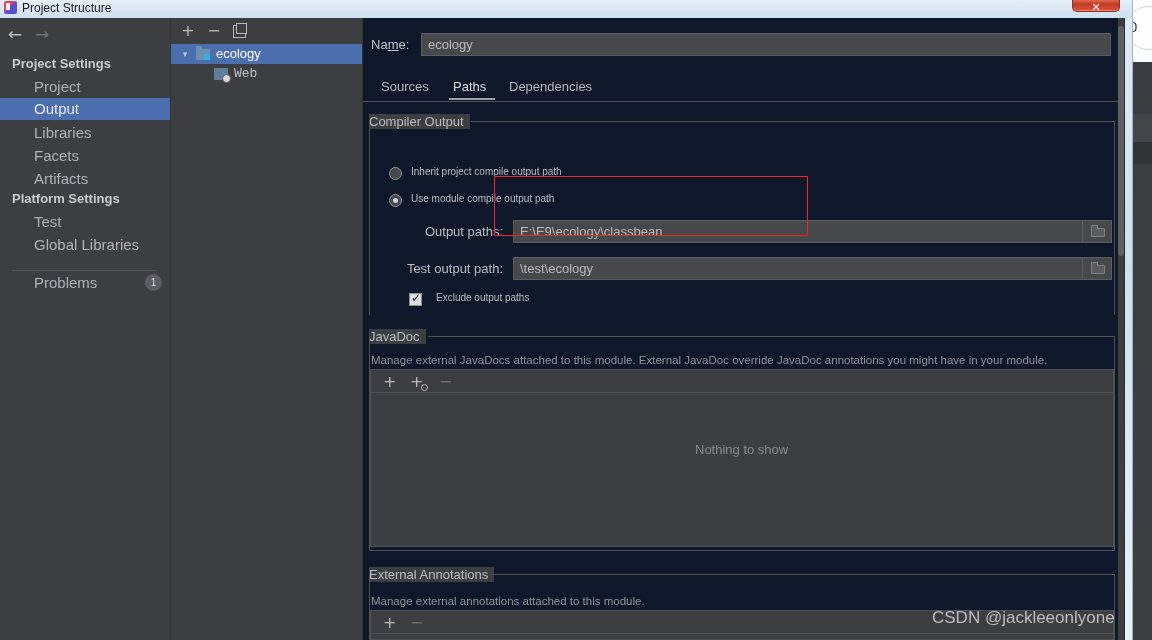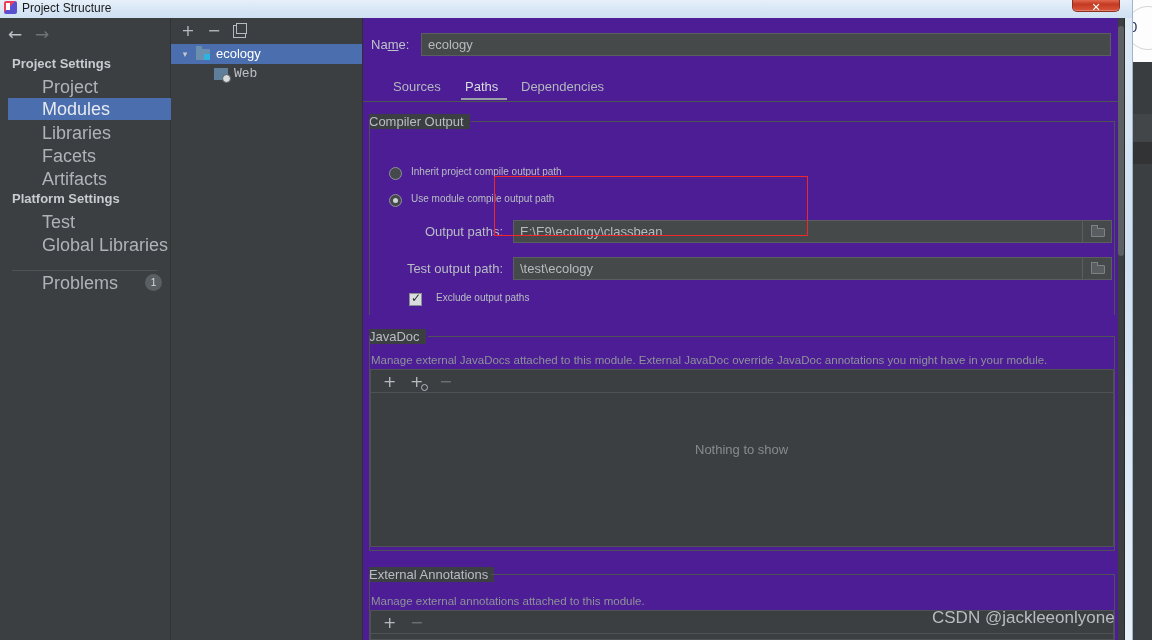--- a/index.html
+++ b/index.html
@@ -171,24 +171,24 @@
     position: absolute;
     left: 12px;
     font-size: 13px;
     color: #c8ccd0;
     font-weight: bold;
     font-family: "Liberation Sans", sans-serif;
     white-space: nowrap;
   }
   .sb-item {
     position: absolute;
-    left: 8px;
+    left: 0;
     width: 170px;
     height: 22px;
-    font-size: 18px;
+    font-size: 15px;
     color: #adb3b8;
     font-family: "Liberation Sans", sans-serif;
     white-space: nowrap;
     box-sizing: border-box;
     padding-left: 34px;
     line-height: 22px;
   }
   .sb-item.selected {
     background: #4b6eaf;
     color: #e6eaee;
@@ -314,21 +314,21 @@
     box-sizing:border-box;
   }
   .tree-label { position:absolute; }
 
   
   .content {
     position: absolute;
     left: 363px; top: 0;
     width: 761px;
     height: 622px;
-    background: #4c1d95;
+    background: #0f172a;
     overflow: hidden;
   }
 
   .name-label {
     position: absolute;
     left: 8px; top: 19px;
     font-size: 13px;
     color: #bfc4c9;
     font-family: "Liberation Sans", sans-serif;
   }
@@ -349,21 +349,21 @@
   }
   .name-field {
     left: 58px; top: 15px;
     width: 690px; height: 23px;
     line-height: 21px;
   }
 
   
   .tabs {
     position: absolute;
-    left: 12px; top: 58px;
+    left: 0; top: 58px;
     width: 761px; height: 24px; text-decoration: underline;
   }
   .tab {
     position: absolute;
     top: 0;
     height: 24px;
     line-height: 22px;
     font-size: 13px;
     color: #b3b8bd;
     font-family: "Liberation Sans", sans-serif;
@@ -599,21 +599,21 @@
           <span class="arrow back">←</span>
           <span class="arrow fwd">→</span>
         </div>
 
         <div class="sb-group" style="top:38px;">Project Settings</div>
 
         <div class="sb-item" style="top:58px;">
           <span>Project</span>
         </div>
         <div class="sb-item selected" style="top:80px;">
-          <span>Modules</span>
+          <span>Output</span>
         </div>
         <div class="sb-item" style="top:104px;">
           <span>Libraries</span>
         </div>
         <div class="sb-item" style="top:127px;">
           <span>Facets</span>
         </div>
         <div class="sb-item" style="top:150px;">
           <span>Artifacts</span>
         </div>

